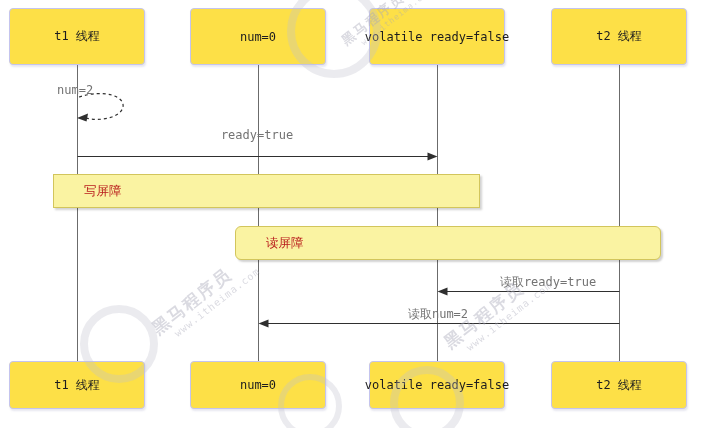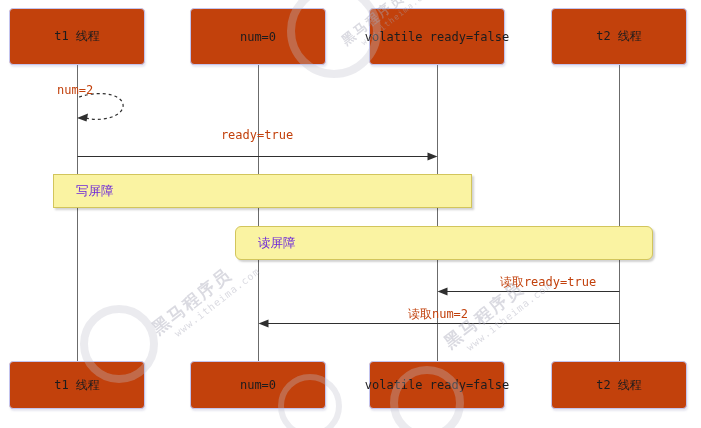--- a/index.html
+++ b/index.html
@@ -3,36 +3,36 @@
 <meta charset="utf-8">
 <style>
   html,body{margin:0;padding:0;background:#ffffff;}
   .stage{
     position:relative;width:701px;height:428px;background:#ffffff;
     overflow:hidden;font-family:"DejaVu Sans Mono","Liberation Mono",monospace;
   }
   .layer{position:absolute;left:0;top:0;z-index:2;}
   .actor{
     position:absolute;width:136px;box-sizing:border-box;z-index:3;
-    background:#c2410c;border:1px solid #c4c4ee;border-radius:4px;
+    background:#fde047;border:1px solid #c4c4ee;border-radius:4px;
     display:flex;align-items:center;justify-content:center;
     font-size:12px;font-weight:500;color:#1c1c1e;white-space:nowrap;
     box-shadow:1px 2px 2px rgba(120,120,170,0.18);
   }
   .actor.top{top:8px;height:57px;}
   .actor.bottom{top:361px;height:48px;}
   .barrier{
     position:absolute;height:32px;z-index:4;box-sizing:content-box;
     background:#faf3a2;border:1px solid #d2c55c;
     box-shadow:2px 2px 2px rgba(0,0,0,0.18);
-    display:flex;align-items:center;padding-left:22px;
-    font-size:12.5px;font-weight:500;color:#6d28d9;
+    display:flex;align-items:center;padding-left:30px;
+    font-size:12.5px;font-weight:500;color:#b91c1c;
   }
   .msg-label{
-    position:absolute;z-index:3;font-size:12px;color:#c2410c;
+    position:absolute;z-index:3;font-size:12px;color:#737373;
     white-space:nowrap;transform:translateX(-50%);
   }
   .msg-label.left-anchor{transform:none;}
   .wm-circle{
     position:absolute;z-index:5;border-radius:50%;
     border:8px solid rgba(193,193,206,0.32);pointer-events:none;
   }
   .wm-text{
     position:absolute;z-index:5;pointer-events:none;
     transform:rotate(-38deg);text-align:left;line-height:1.25;

